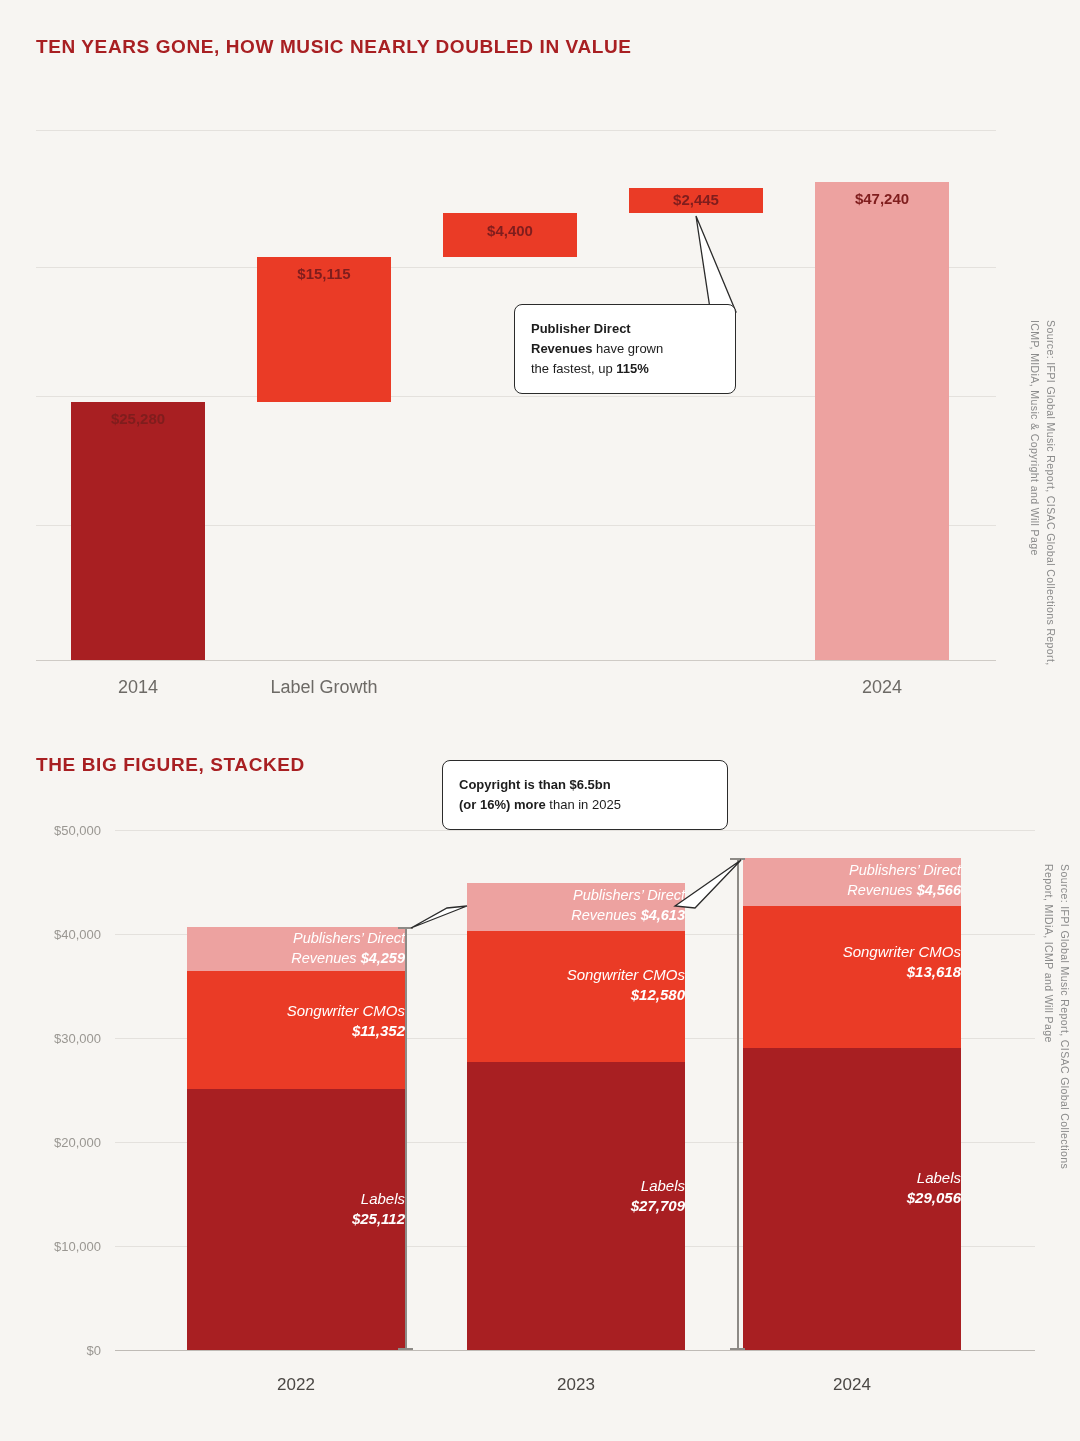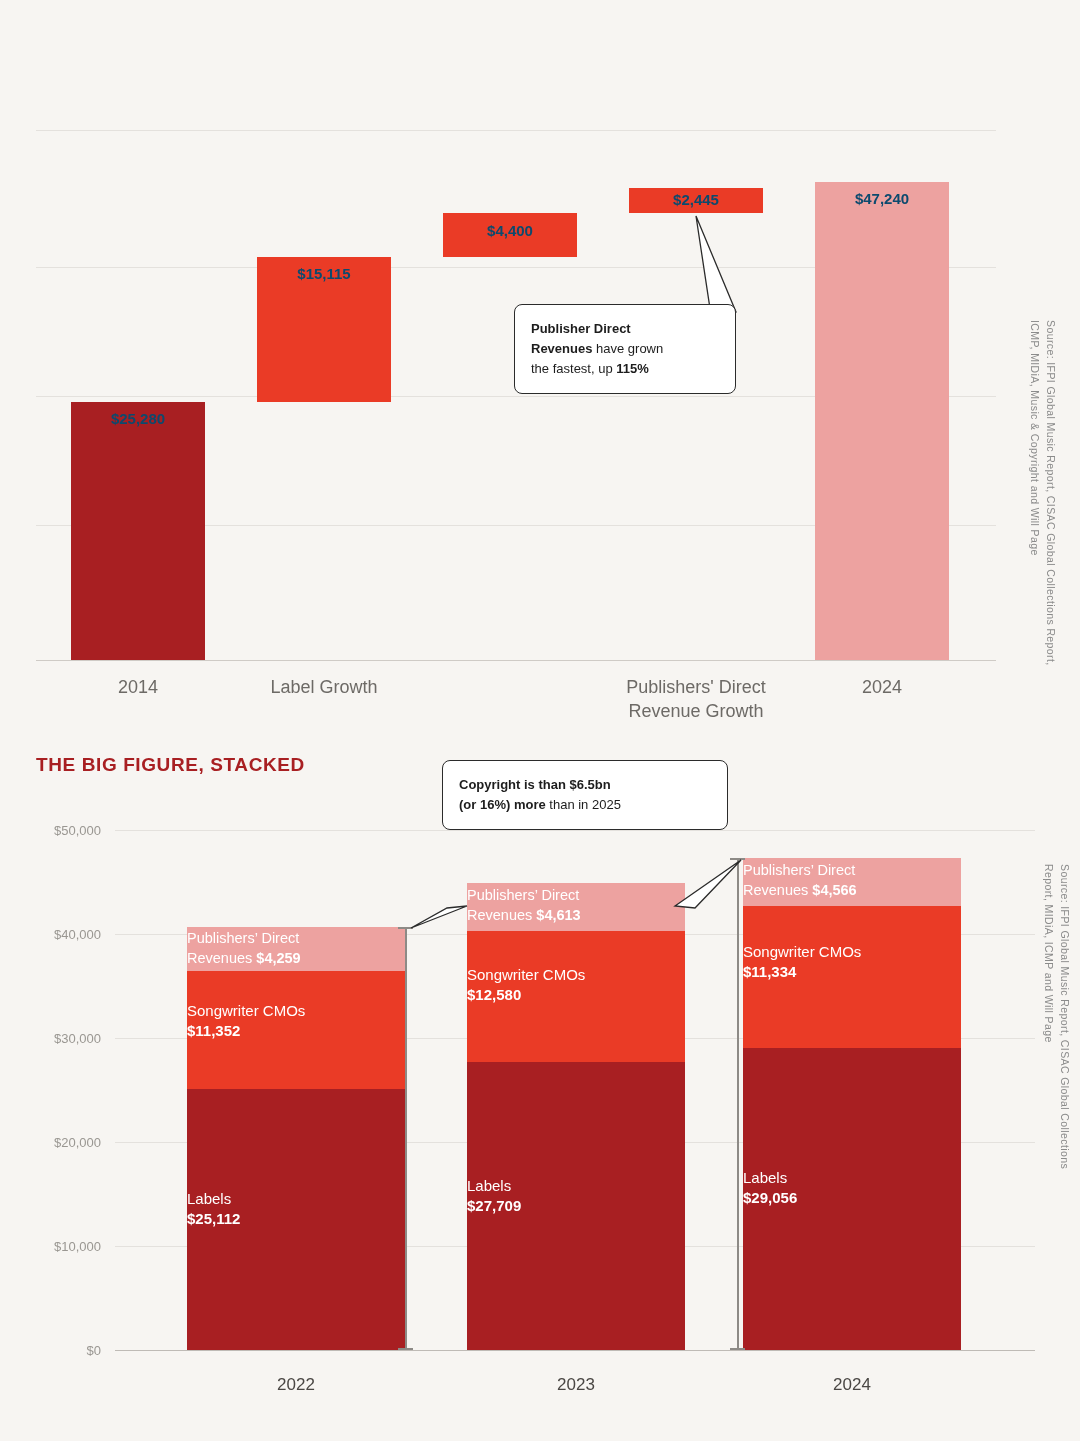--- a/index.html
+++ b/index.html
@@ -36,21 +36,21 @@
   }
   .grid-line{
     position:absolute;left:0;width:960px;height:1px;background:#e4e1dd;
   }
   .axis-line{
     position:absolute;left:0;width:960px;height:1px;background:#cfcbc6;
   }
   .wf-bar{position:absolute;}
   .wf-label{
     position:absolute;text-align:center;font-size:15px;font-weight:bold;
-    color:#0c4a6e;
+    color:#7f1d1d;
   }
   .cat1{
     position:absolute;text-align:center;font-size:18px;color:#6d6a66;
     line-height:1.35;
   }
 
   
   .bubble{
     position:absolute;background:#fff;border:1.3px solid #2b2b2b;
     border-radius:8px;padding:14px 16px;
@@ -65,34 +65,35 @@
     position:absolute;left:115px;top:88px;width:920px;height:1px;
   }
   .ytick{
     position:absolute;right:0;transform:translateY(-50%);
     font-size:13px;color:#9a9792;text-align:right;width:78px;
   }
   .g2{position:absolute;left:0;width:920px;height:1px;background:#e4e1dd;}
   .g2.base{background:#bfbbb6;}
   .seg{position:absolute;}
   .seg-txt{
-    position:absolute;width:100%;text-align:left;color:#fff;
-    font-size:15px;line-height:1.35;
+    position:absolute;width:100%;text-align:right;color:#fff;
+    font-size:15px;line-height:1.35;font-style:italic;
   }
   .seg-txt .v{font-weight:bold;}
   .cat2{
     position:absolute;text-align:center;font-size:17px;color:#4a4744;
   }
   .bracket{position:absolute;background:#8d8a86;}
 </style>
 </head>
 <body>
 
 <div class="section" id="chart1">
 
+  <div class="sec-title">TEN YEARS GONE, HOW MUSIC NEARLY DOUBLED IN VALUE</div>
 
   <div class="plot1">
 
     <div class="grid-line" style="top:30px;"></div>
     <div class="grid-line" style="top:167px;"></div>
     <div class="grid-line" style="top:296px;"></div>
     <div class="grid-line" style="top:425px;"></div>
     <div class="axis-line" style="top:560px;"></div>
 
     <div class="wf-bar" style="left:35px;top:302px;width:134px;height:258px;background:#a81f22;"></div>
@@ -108,24 +109,20 @@
     <div class="wf-label" style="left:593px;top:91px;width:134px;">$2,445</div>
 
     <div class="wf-bar" style="left:779px;top:82px;width:134px;height:478px;background:#eda2a0;"></div>
     <div class="wf-label" style="left:779px;top:90px;width:134px;">$47,240</div>
 
     <div class="cat1" style="left:35px;top:575px;width:134px;">
       <div>2014</div>
     </div>
     <div class="cat1" style="left:201px;top:575px;width:174px;">
       <div>Label Growth</div>
-    </div>
-    <div class="cat1" style="left:568px;top:575px;width:184px;">
-      <div>Publishers' Direct</div>
-      <div>Revenue Growth</div>
     </div>
     <div class="cat1" style="left:779px;top:575px;width:134px;">
       <div>2024</div>
     </div>
 
     <svg width="960" height="560" style="position:absolute;left:0;top:0;pointer-events:none;">
       <polygon points="660,116 700,212 675,215" fill="#ffffff" stroke="#2b2b2b" stroke-width="1.3"></polygon>
       <rect x="664" y="205" width="24" height="14" fill="#ffffff" stroke="none"></rect>
     </svg>
   </div>
@@ -199,21 +196,21 @@
 
     <div class="seg" style="left:628px;top:218px;width:218px;height:302px;background:#a81f22;">
       <div class="seg-txt" style="top:120px;">
         <span>Labels</span><br>
         <span class="v">$29,056</span>
       </div>
     </div>
     <div class="seg" style="left:628px;top:76px;width:218px;height:142px;background:#ea3b26;">
       <div class="seg-txt" style="top:36px;">
         <span>Songwriter CMOs</span><br>
-        <span class="v">$11,334</span>
+        <span class="v">$13,618</span>
       </div>
     </div>
     <div class="seg" style="left:628px;top:28px;width:218px;height:48px;background:#eda2a0;">
       <div class="seg-txt" style="top:3px;font-size:14.5px;">
         <span>Publishers’ Direct</span><br>
         <span>Revenues </span><span class="v">$4,566</span>
       </div>
     </div>
 
     <div class="bracket" style="left:290px;top:97px;width:1.6px;height:423px;"></div>

